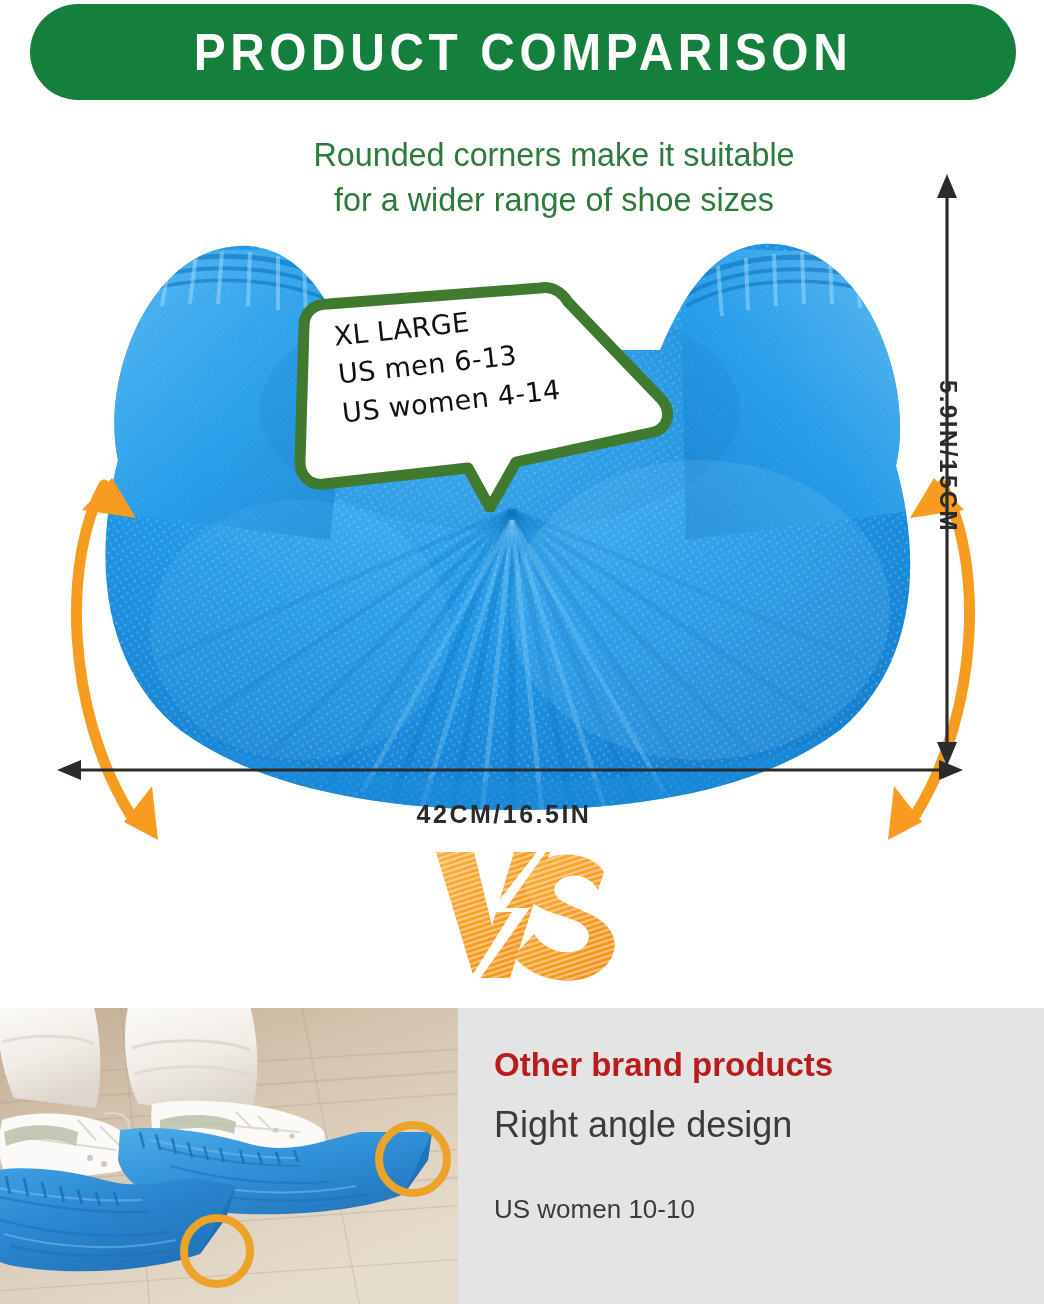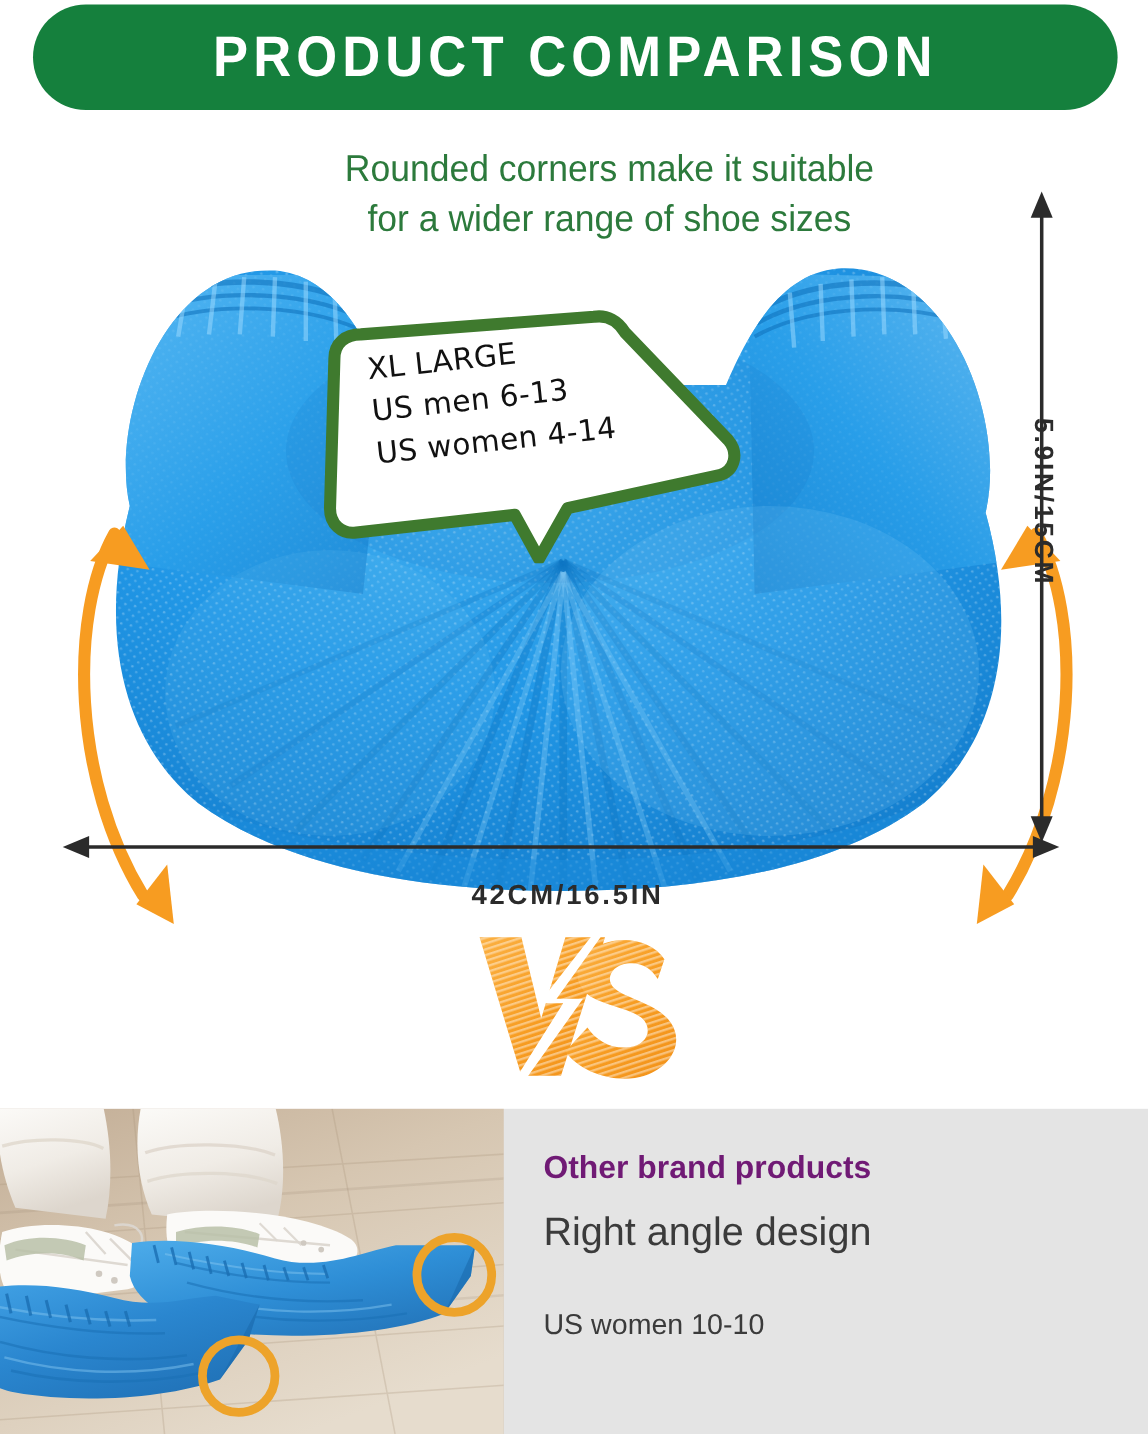--- a/index.html
+++ b/index.html
@@ -58,21 +58,21 @@
   #dim-vertical{ position:absolute; left:915px; top:170px; width:80px; height:600px; z-index:5; }
   #dim-vertical-label{
     position:absolute; left:962px; top:380px;
     transform:rotate(90deg); transform-origin:left top;
     font-family:"Liberation Sans Narrow","Liberation Sans",sans-serif;
     font-size:24px; font-weight:bold; color:#2b2b2b;
     letter-spacing:2.5px; white-space:nowrap;
   }
   #dim-horizontal{ position:absolute; left:55px; top:750px; width:910px; height:40px; z-index:5; }
   #dim-horizontal-label{
-    position:absolute; left:16px; top:800px; width:1000px; text-align:center;
+    position:absolute; left:4px; top:800px; width:1000px; text-align:center;
     font-family:"Liberation Sans Narrow","Liberation Sans",sans-serif;
     font-size:25px; font-weight:bold; color:#2b2b2b; letter-spacing:2.5px;
   }
 
   
   #vs-badge{ position:absolute; left:418px; top:838px; width:210px; height:160px; z-index:7; }
 
   
   #compare-row{
     position:absolute; left:0; top:1008px; width:1044px; height:296px;
@@ -81,21 +81,21 @@
   #other-photo{
     position:relative; width:458px; height:296px; overflow:hidden;
     background:#cdbba6;
   }
   #other-photo svg{ display:block; }
   #other-info{
     position:relative; flex:1; background:#e4e4e4; padding:38px 0 0 36px;
   }
   #other-brand-heading{
     font-family:"Liberation Sans Narrow","Liberation Sans",sans-serif;
-    font-size:29px; font-weight:bold; color:#701a75; letter-spacing:0px;
+    font-size:33px; font-weight:bold; color:#b91c1c; letter-spacing:0px;
   }
   #other-brand-subheading{
     font-family:"Liberation Sans Narrow","Liberation Sans",sans-serif;
     font-size:36px; font-weight:400; color:#3b3b3b; margin-top:20px;
   }
   #other-brand-sizes{
     font-family:"Liberation Sans Narrow","Liberation Sans",sans-serif;
     font-size:26px; font-weight:400; color:#3b3b3b;
     margin-top:46px; line-height:1.32;
   }

